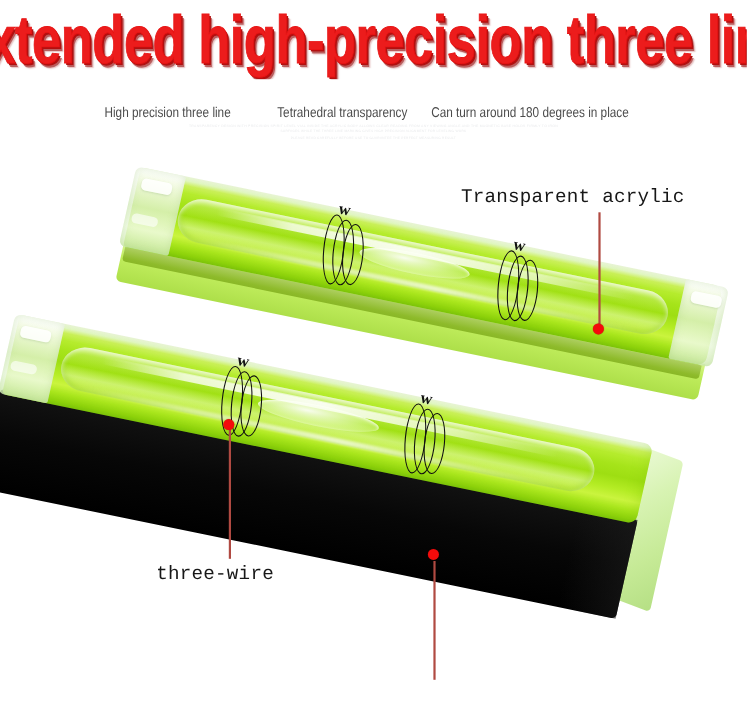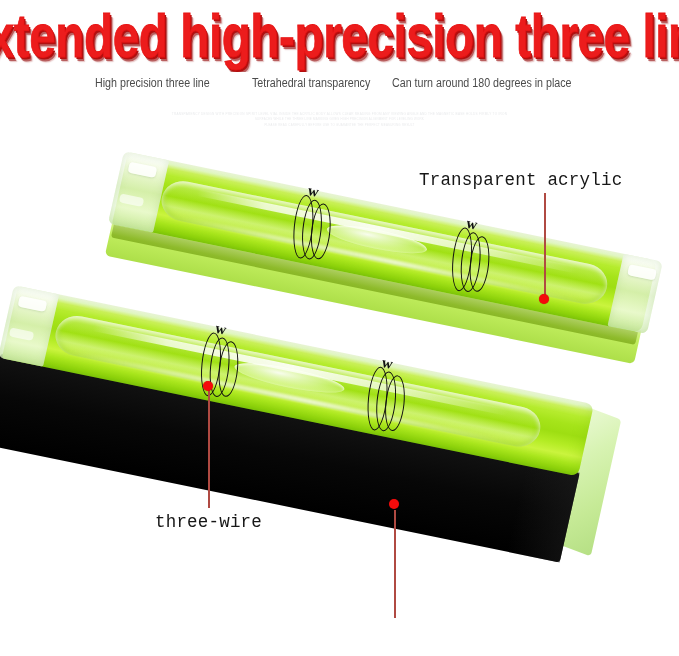--- a/index.html
+++ b/index.html
@@ -27,21 +27,21 @@
     white-space:nowrap;
     text-shadow:
        1.5px 1.5px 0 #b30f0f,
        2.5px 2.5px 0 rgba(150,12,12,.55),
        3.5px 3.5px 1px rgba(150,12,12,.25);
     -webkit-text-stroke:0.6px #e81414;
   }
 
   
   .sub-row{
-    position:absolute;left:0;top:72px;width:679px;height:22px;
+    position:absolute;left:0;top:92px;width:679px;height:22px;
     display:flex;align-items:center;
   }
   .sub-item{
     font-family:"Liberation Sans", sans-serif;
     font-size:11.5px;
     color:#4b4b4b;
     white-space:nowrap;
     transform:scaleX(0.93) scaleY(1.12);
     transform-origin:left center;
     position:absolute;
@@ -338,20 +338,20 @@
       </div>
     </div>
 
     <div class="vignette"></div>
   </div>
 
   <div class="callout-label" style="left:419px;top:170px;">Transparent acrylic</div>
   <div class="lead-line" style="left:544px;top:193px;height:105px;"></div>
   <div class="lead-dot" style="left:539px;top:294px;"></div>
 
-  <div class="callout-label" style="left:155px;top:512px;">three-wire</div>
+  <div class="callout-label" style="left:142px;top:512px;">three-wire</div>
   <div class="lead-line" style="left:208px;top:388px;height:120px;"></div>
   <div class="lead-dot" style="left:203px;top:381px;"></div>
 
   <div class="lead-line" style="left:394px;top:510px;height:108px;"></div>
   <div class="lead-dot" style="left:389px;top:499px;"></div>
 
 </div>
 
 </body></html>

